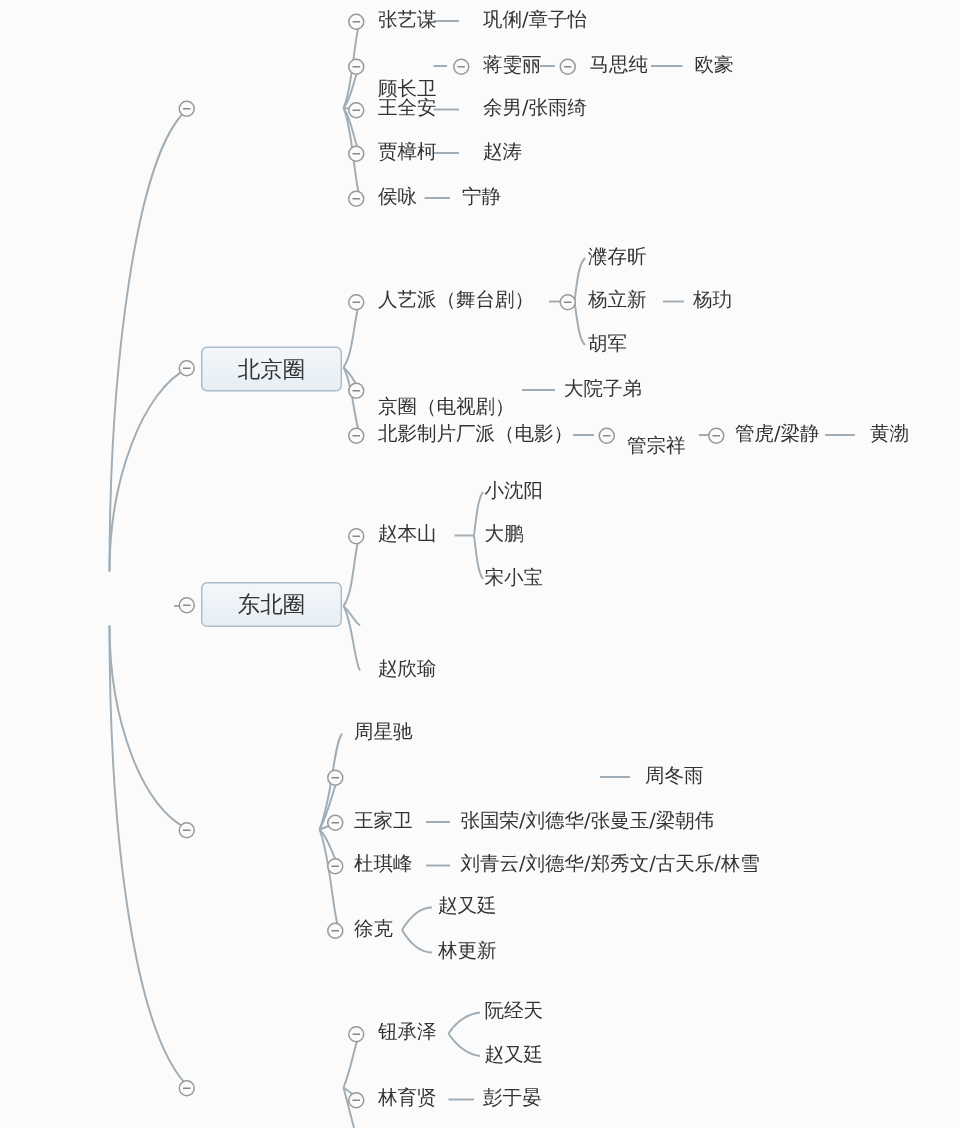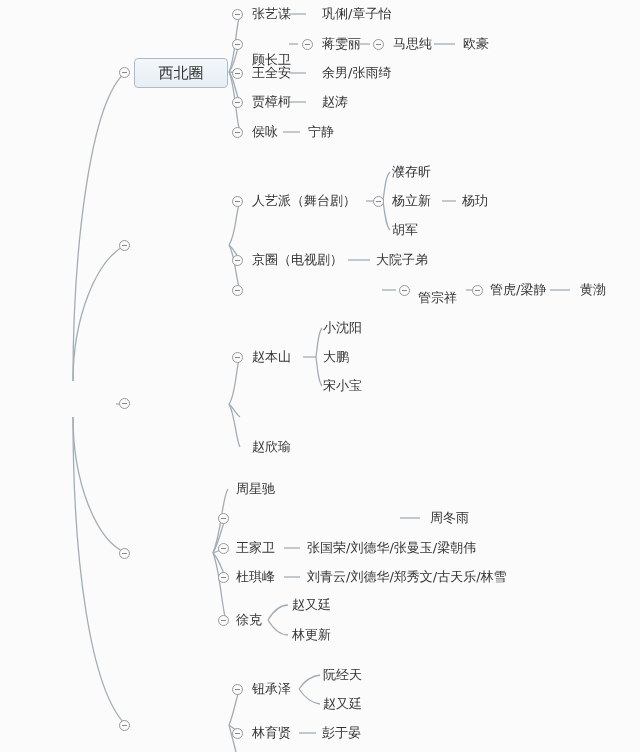--- a/index.html
+++ b/index.html
@@ -100,21 +100,20 @@
       <path d="M229 725 L240 733"></path>
       <path d="M229 725 L236 752"></path>
       <path d="M299 689 C305 680, 312 676, 320 675"></path>
       <path d="M299 689 C305 698, 312 703, 320 704"></path>
       <path d="M299 733 L316 733"></path>
     </g>
   </svg>
 
 
   <div class="coll" style="left:119px;top:67px"></div>
-  <div class="main" style="left:134px;top:58px">西北圈</div>
   <div class="coll" style="left:232px;top:9px"></div>
   <div class="t" style="left:252px;top:6px">张艺谋</div>
   <div class="t" style="left:322px;top:6px">巩俐/章子怡</div>
   <div class="coll" style="left:232px;top:39px"></div>
   <div class="t" style="left:252px;top:52px">顾长卫</div>
   <div class="coll" style="left:302px;top:39px"></div>
   <div class="t" style="left:322px;top:36px">蒋雯丽</div>
   <div class="coll" style="left:373px;top:39px"></div>
   <div class="t" style="left:393px;top:36px">马思纯</div>
   <div class="t" style="left:463px;top:36px">欧豪</div>
@@ -122,38 +121,41 @@
   <div class="t" style="left:252px;top:65px">王全安</div>
   <div class="t" style="left:322px;top:65px">余男/张雨绮</div>
   <div class="coll" style="left:232px;top:97px"></div>
   <div class="t" style="left:252px;top:94px">贾樟柯</div>
   <div class="t" style="left:322px;top:94px">赵涛</div>
   <div class="coll" style="left:232px;top:127px"></div>
   <div class="t" style="left:252px;top:124px">侯咏</div>
   <div class="t" style="left:308px;top:124px">宁静</div>
 
   <div class="coll" style="left:119px;top:240px"></div>
+  <div class="main" style="left:134px;top:231px">北京圈</div>
   <div class="coll" style="left:232px;top:196px"></div>
   <div class="t" style="left:252px;top:193px">人艺派（舞台剧）</div>
   <div class="t" style="left:392px;top:164px">濮存昕</div>
   <div class="coll" style="left:373px;top:196px"></div>
   <div class="t" style="left:392px;top:193px">杨立新</div>
   <div class="t" style="left:462px;top:193px">杨玏</div>
   <div class="t" style="left:392px;top:222px">胡军</div>
   <div class="coll" style="left:232px;top:255px"></div>
-  <div class="t" style="left:252px;top:252px">京圈（电视剧）</div>
+  <div class="t" style="left:252px;top:264px">京圈（电视剧）</div>
   <div class="t" style="left:376px;top:252px">大院子弟</div>
   <div class="coll" style="left:232px;top:285px"></div>
+  <div class="t" style="left:252px;top:282px">北影制片厂派（电影）</div>
   <div class="coll" style="left:399px;top:285px"></div>
   <div class="t" style="left:418px;top:290px">管宗祥</div>
   <div class="coll" style="left:472px;top:285px"></div>
   <div class="t" style="left:490px;top:282px">管虎/梁静</div>
   <div class="t" style="left:580px;top:282px">黄渤</div>
 
   <div class="coll" style="left:119px;top:398px"></div>
+  <div class="main" style="left:134px;top:388px">东北圈</div>
   <div class="coll" style="left:232px;top:352px"></div>
   <div class="t" style="left:252px;top:349px">赵本山</div>
   <div class="t" style="left:323px;top:320px">小沈阳</div>
   <div class="t" style="left:323px;top:349px">大鹏</div>
   <div class="t" style="left:323px;top:378px">宋小宝</div>
   <div class="t" style="left:252px;top:439px">赵欣瑜</div>
 
   <div class="coll" style="left:119px;top:548px"></div>
   <div class="t" style="left:236px;top:481px">周星驰</div>
   <div class="coll" style="left:218px;top:513px"></div>

